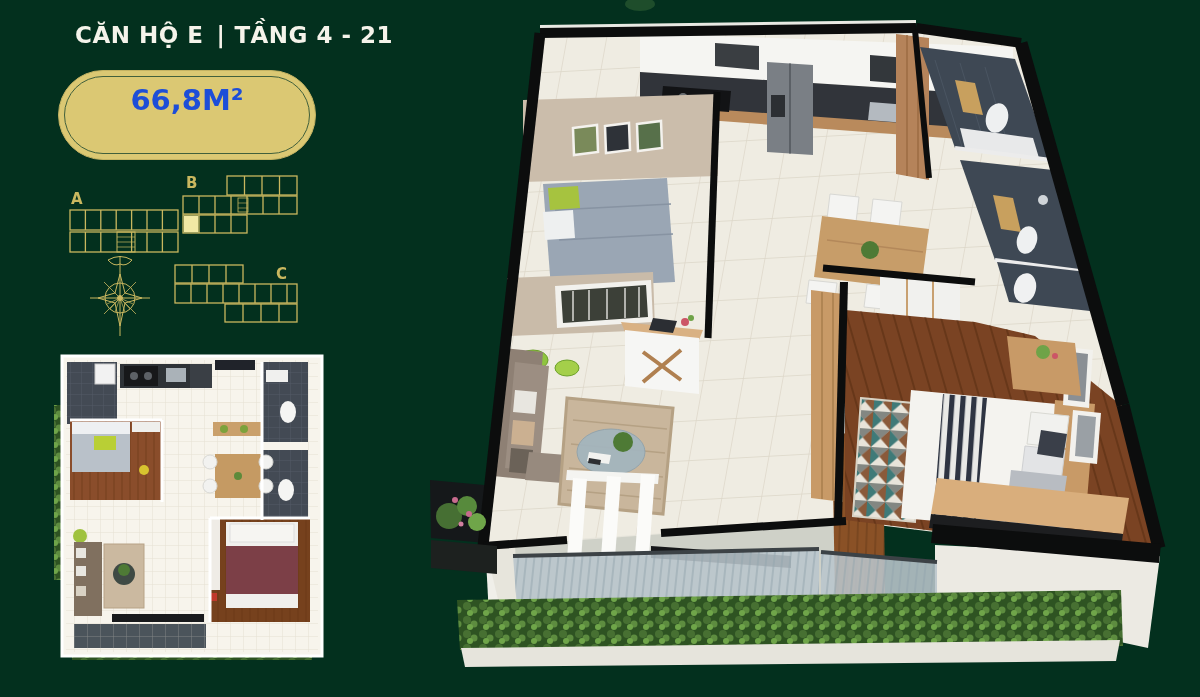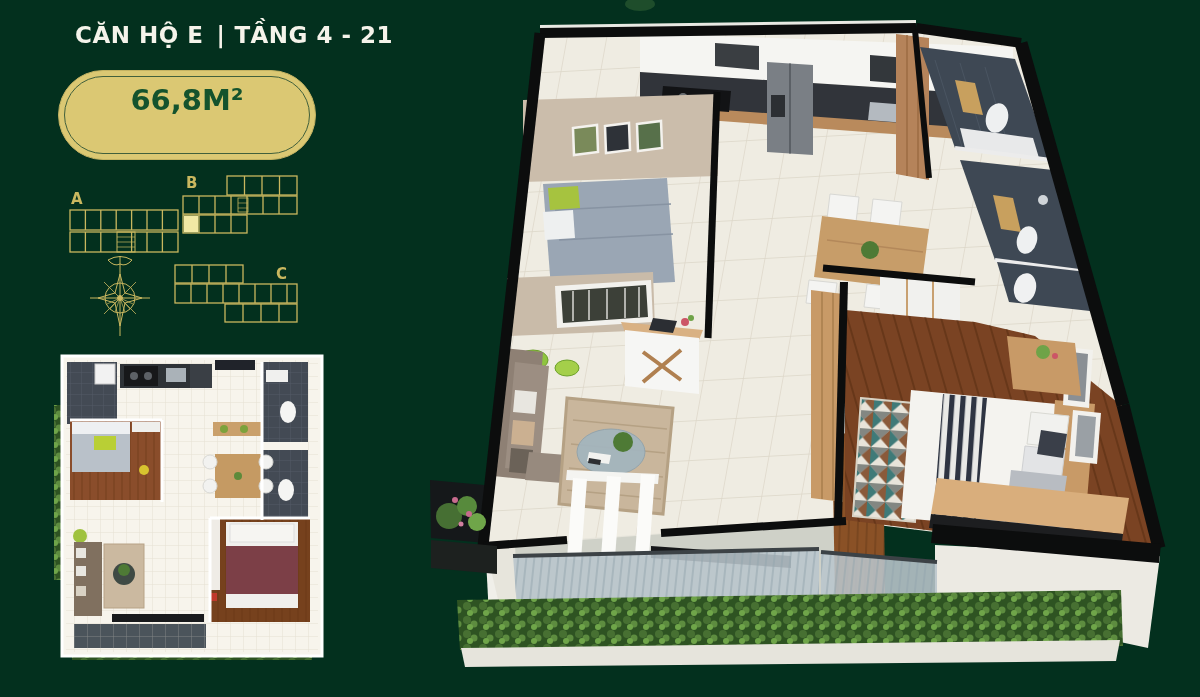--- a/index.html
+++ b/index.html
@@ -21,21 +21,21 @@
   .badge{
     position:absolute;left:58px;top:70px;width:258px;height:90px;
     background:#dbc873;border:1px solid #c3b262;border-radius:46px;
     box-sizing:border-box;text-align:center;
   }
   .badge .ring{
     position:absolute;inset:5px;border:1.5px solid #41603c;border-radius:41px;
     pointer-events:none;
   }
   .badge .area{
-    margin-top:14px;font-size:29px;font-weight:bold;color:#14532d;line-height:1.1;
+    margin-top:14px;font-size:29px;font-weight:bold;color:#1d4ed8;line-height:1.1;
   }
   .badge .cfg{
     font-size:18px;font-weight:bold;color:#2b3a1d;line-height:1.25;
   }
   svg{position:absolute;display:block;}
   .gold-label{fill:#c9b75f;font-size:15px;font-weight:bold;font-family:"DejaVu Sans","Liberation Sans",sans-serif;}
 </style>
 </head>
 <body>
 

